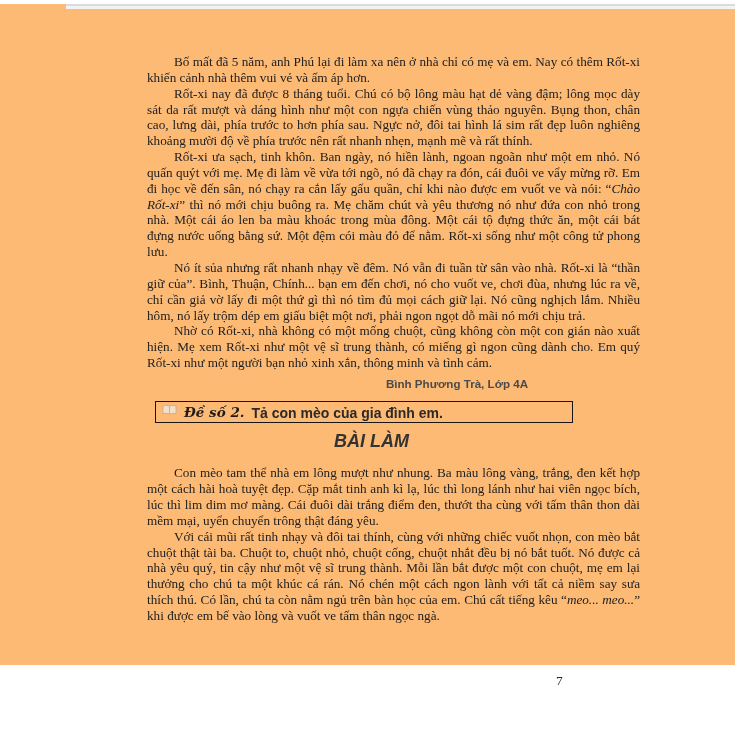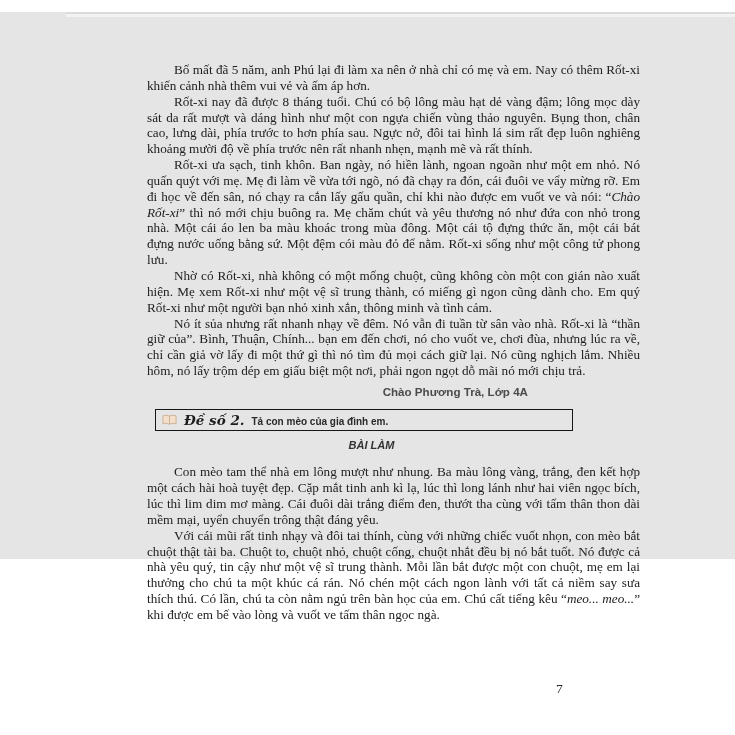--- a/index.html
+++ b/index.html
@@ -1,21 +1,21 @@
 <!DOCTYPE html>
 <html><head>
 <meta charset="utf-8">
 <style>
   html,body{margin:0;padding:0;}
   body{
     width:735px;height:735px;background:#ffffff;
     font-family:"Liberation Serif", serif;
     position:relative;overflow:hidden;
   }
-  .page{position:absolute;left:0;top:12px;width:735px;height:547px;background:#e5e5e5;}
+  .page{position:absolute;left:0;top:4px;width:735px;height:661px;background:#fdba74;}
   
   .top-edge{position:absolute;left:66px;top:0;width:669px;height:2px;background:#dbdbdb;}
   .top-edge2{position:absolute;left:66px;top:2px;width:669px;height:3px;background:#f3f3f3;}
 
   .content{
     position:absolute;left:147px;top:50px;width:493px;
     color:#212121;
   }
   p.body{
     margin:0;padding:0;
@@ -29,39 +29,39 @@
     text-align:right;
     font-family:"Liberation Sans", sans-serif;
     font-size:11.6px;line-height:15.5px;
     font-weight:bold;color:#4b4b4b;
   }
   .byline .school{font-style:italic;}
 
   .prompt-box{
     margin:10px 0 0 8px;width:404px;
     border:1.5px solid #161616;
-    display:flex;align-items:center;gap:7px;
+    display:flex;align-items:flex-start;gap:7px;
     padding:2px 6px;height:16px;
   }
   .prompt-label{
     font-family:"DejaVu Serif", serif;
     font-style:italic;font-weight:bold;
     font-size:13.5px;color:#1c1c1c;white-space:nowrap;
   }
   .prompt-title{
     font-family:"Liberation Sans", sans-serif;
-    font-weight:bold;font-size:10px;color:#2a2a2a;
+    font-weight:bold;font-size:14px;color:#2a2a2a;
     position:relative;top:1px;white-space:nowrap;
   }
   .book-icon{flex:0 0 auto;display:block;}
 
   .section-heading{
     font-family:"Liberation Sans", sans-serif;
     font-weight:bold;font-style:italic;
-    font-size:11px;color:#333;
+    font-size:18px;color:#333;
     text-align:center;margin:8px 44px 6px 0;
   }
   .essay2 p.body:first-child{margin-top:13px;}
 
   .page-number{
     position:absolute;left:556px;top:669px;
     font-size:13.5px;color:#2a2a2a;
     font-family:"Liberation Serif", serif;
   }
 </style>
@@ -70,25 +70,25 @@
 
 <div class="page">
   <div class="top-edge"></div>
   <div class="top-edge2"></div>
 
   <div class="content">
 
     <p class="body">Bố mất đã 5 năm, anh Phú lại đi làm xa nên ở nhà chỉ có mẹ và em. Nay có thêm Rốt-xi khiến cảnh nhà thêm vui vẻ và ấm áp hơn.</p>
     <p class="body">Rốt-xi nay đã được 8 tháng tuổi. Chú có bộ lông màu hạt dẻ vàng đậm; lông mọc dày sát da rất mượt và dáng hình như một con ngựa chiến vùng thảo nguyên. Bụng thon, chân cao, lưng dài, phía trước to hơn phía sau. Ngực nở, đôi tai hình lá sim rất đẹp luôn nghiêng khoảng mười độ về phía trước nên rất nhanh nhẹn, mạnh mẽ và rất thính.</p>
     <p class="body"><span>Rốt-xi ưa sạch, tinh khôn. Ban ngày, nó hiền lành, ngoan ngoãn như một em nhỏ. Nó quấn quýt với mẹ. Mẹ đi làm về vừa tới ngõ, nó đã chạy ra đón, cái đuôi ve vẩy mừng rỡ. Em đi học về đến sân, nó chạy ra cắn lấy gấu quần, chỉ khi nào được em vuốt ve và nói: “</span><span class="q">Chào Rốt-xi</span><span>” thì nó mới chịu buông ra. Mẹ chăm chút và yêu thương nó như đứa con nhỏ trong nhà. Một cái áo len ba màu khoác trong mùa đông. Một cái tộ đựng thức ăn, một cái bát đựng nước uống bằng sứ. Một đệm cói màu đỏ để nằm. Rốt-xi sống như một công tử phong lưu.</span></p>
+    <p class="body">Nó ít sủa nhưng rất nhanh nhạy về đêm. Nó vẫn đi tuần từ sân vào nhà. Rốt-xi là “thần giữ của”. Bình, Thuận, Chính... bạn em đến chơi, nó cho vuốt ve, chơi đùa, nhưng lúc ra về, chỉ cần giả vờ lấy đi một thứ gì thì nó tìm đủ mọi cách giữ lại. Nó cũng nghịch lắm. Nhiều hôm, nó lấy trộm dép em giấu biệt một nơi, phải ngon ngọt dỗ mãi nó mới chịu trả.</p>
     <p class="body">Nhờ có Rốt-xi, nhà không có một mống chuột, cũng không còn một con gián nào xuất hiện. Mẹ xem Rốt-xi như một vệ sĩ trung thành, có miếng gì ngon cũng dành cho. Em quý Rốt-xi như một người bạn nhỏ xinh xắn, thông minh và tình cảm.</p>
-    <p class="body">Nó ít sủa nhưng rất nhanh nhạy về đêm. Nó vẫn đi tuần từ sân vào nhà. Rốt-xi là “thần giữ của”. Bình, Thuận, Chính... bạn em đến chơi, nó cho vuốt ve, chơi đùa, nhưng lúc ra về, chỉ cần giả vờ lấy đi một thứ gì thì nó tìm đủ mọi cách giữ lại. Nó cũng nghịch lắm. Nhiều hôm, nó lấy trộm dép em giấu biệt một nơi, phải ngon ngọt dỗ mãi nó mới chịu trả.</p>
 
     <div class="byline">
-      <div>Chào Phương Trà, Lớp 4A</div>
+      <div>Bình Phương Trà, Lớp 4A</div>
     </div>
 
     <div class="prompt-box">
       <svg class="book-icon" width="15" height="12" viewBox="0 0 16 12" aria-hidden="true">
         <path d="M1 1.5 Q4.5 0.2 8 1.8 Q11.5 0.2 15 1.5 L15 10 Q11.5 8.8 8 10.4 Q4.5 8.8 1 10 Z" fill="#f4dfca" stroke="#c9a98c" stroke-width="0.9"></path>
         <line x1="8" y1="1.8" x2="8" y2="10.4" stroke="#c9a98c" stroke-width="0.9"></line>
       </svg>
       <span class="prompt-label">Đề số 2.</span>
       <span class="prompt-title">Tả con mèo của gia đình em.</span>
     </div>

